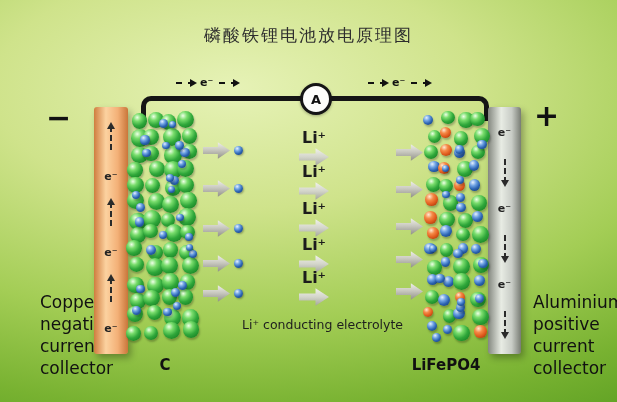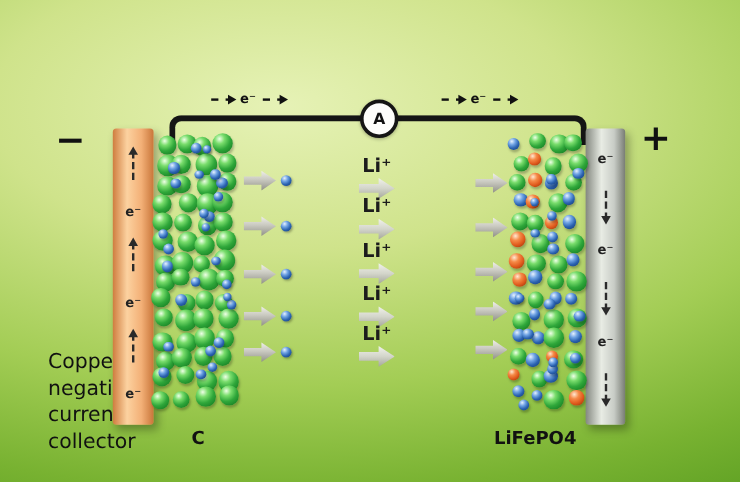--- a/index.html
+++ b/index.html
@@ -69,20 +69,21 @@
   .electrode-label.lifepo4{left:396px;top:356px;width:100px;}
   .side-label{position:absolute;font-size:17px;line-height:1.3;color:#111;}
   .side-label.left{left:40px;top:291px;width:62px;}
   .side-label.right{left:533px;top:291px;width:80px;}
 </style>
 </head>
 <body>
 
 <div class="stage">
 
+  <div class="title">磷酸铁锂电池放电原理图</div>
 
   <div class="sign minus">−</div>
   <div class="sign plus">+</div>
 
   <div class="wire"></div>
 
   <div class="eflow" style="left:176px;">
     <span class="harrow"></span>
     <span class="elabel">e⁻</span>
     <span class="harrow"></span>
@@ -303,17 +304,19 @@
     <span class="li-label">Li⁺</span>
     <span class="chev light"></span>
   </div>
 
   <span class="chev" style="left:396px;top:144px;"></span>
   <span class="chev" style="left:396px;top:181px;"></span>
   <span class="chev" style="left:396px;top:218px;"></span>
   <span class="chev" style="left:396px;top:251px;"></span>
   <span class="chev" style="left:396px;top:283px;"></span>
 
+  <div class="electrolyte-label">Li⁺ conducting electrolyte</div>
   <div class="electrode-label c">C</div>
   <div class="electrode-label lifepo4">LiFePO4</div>
   <div class="side-label left">Copper negative current collector</div>
+  <div class="side-label right">Aluminium positive current collector</div>
 
 </div>
 
 </body></html>

